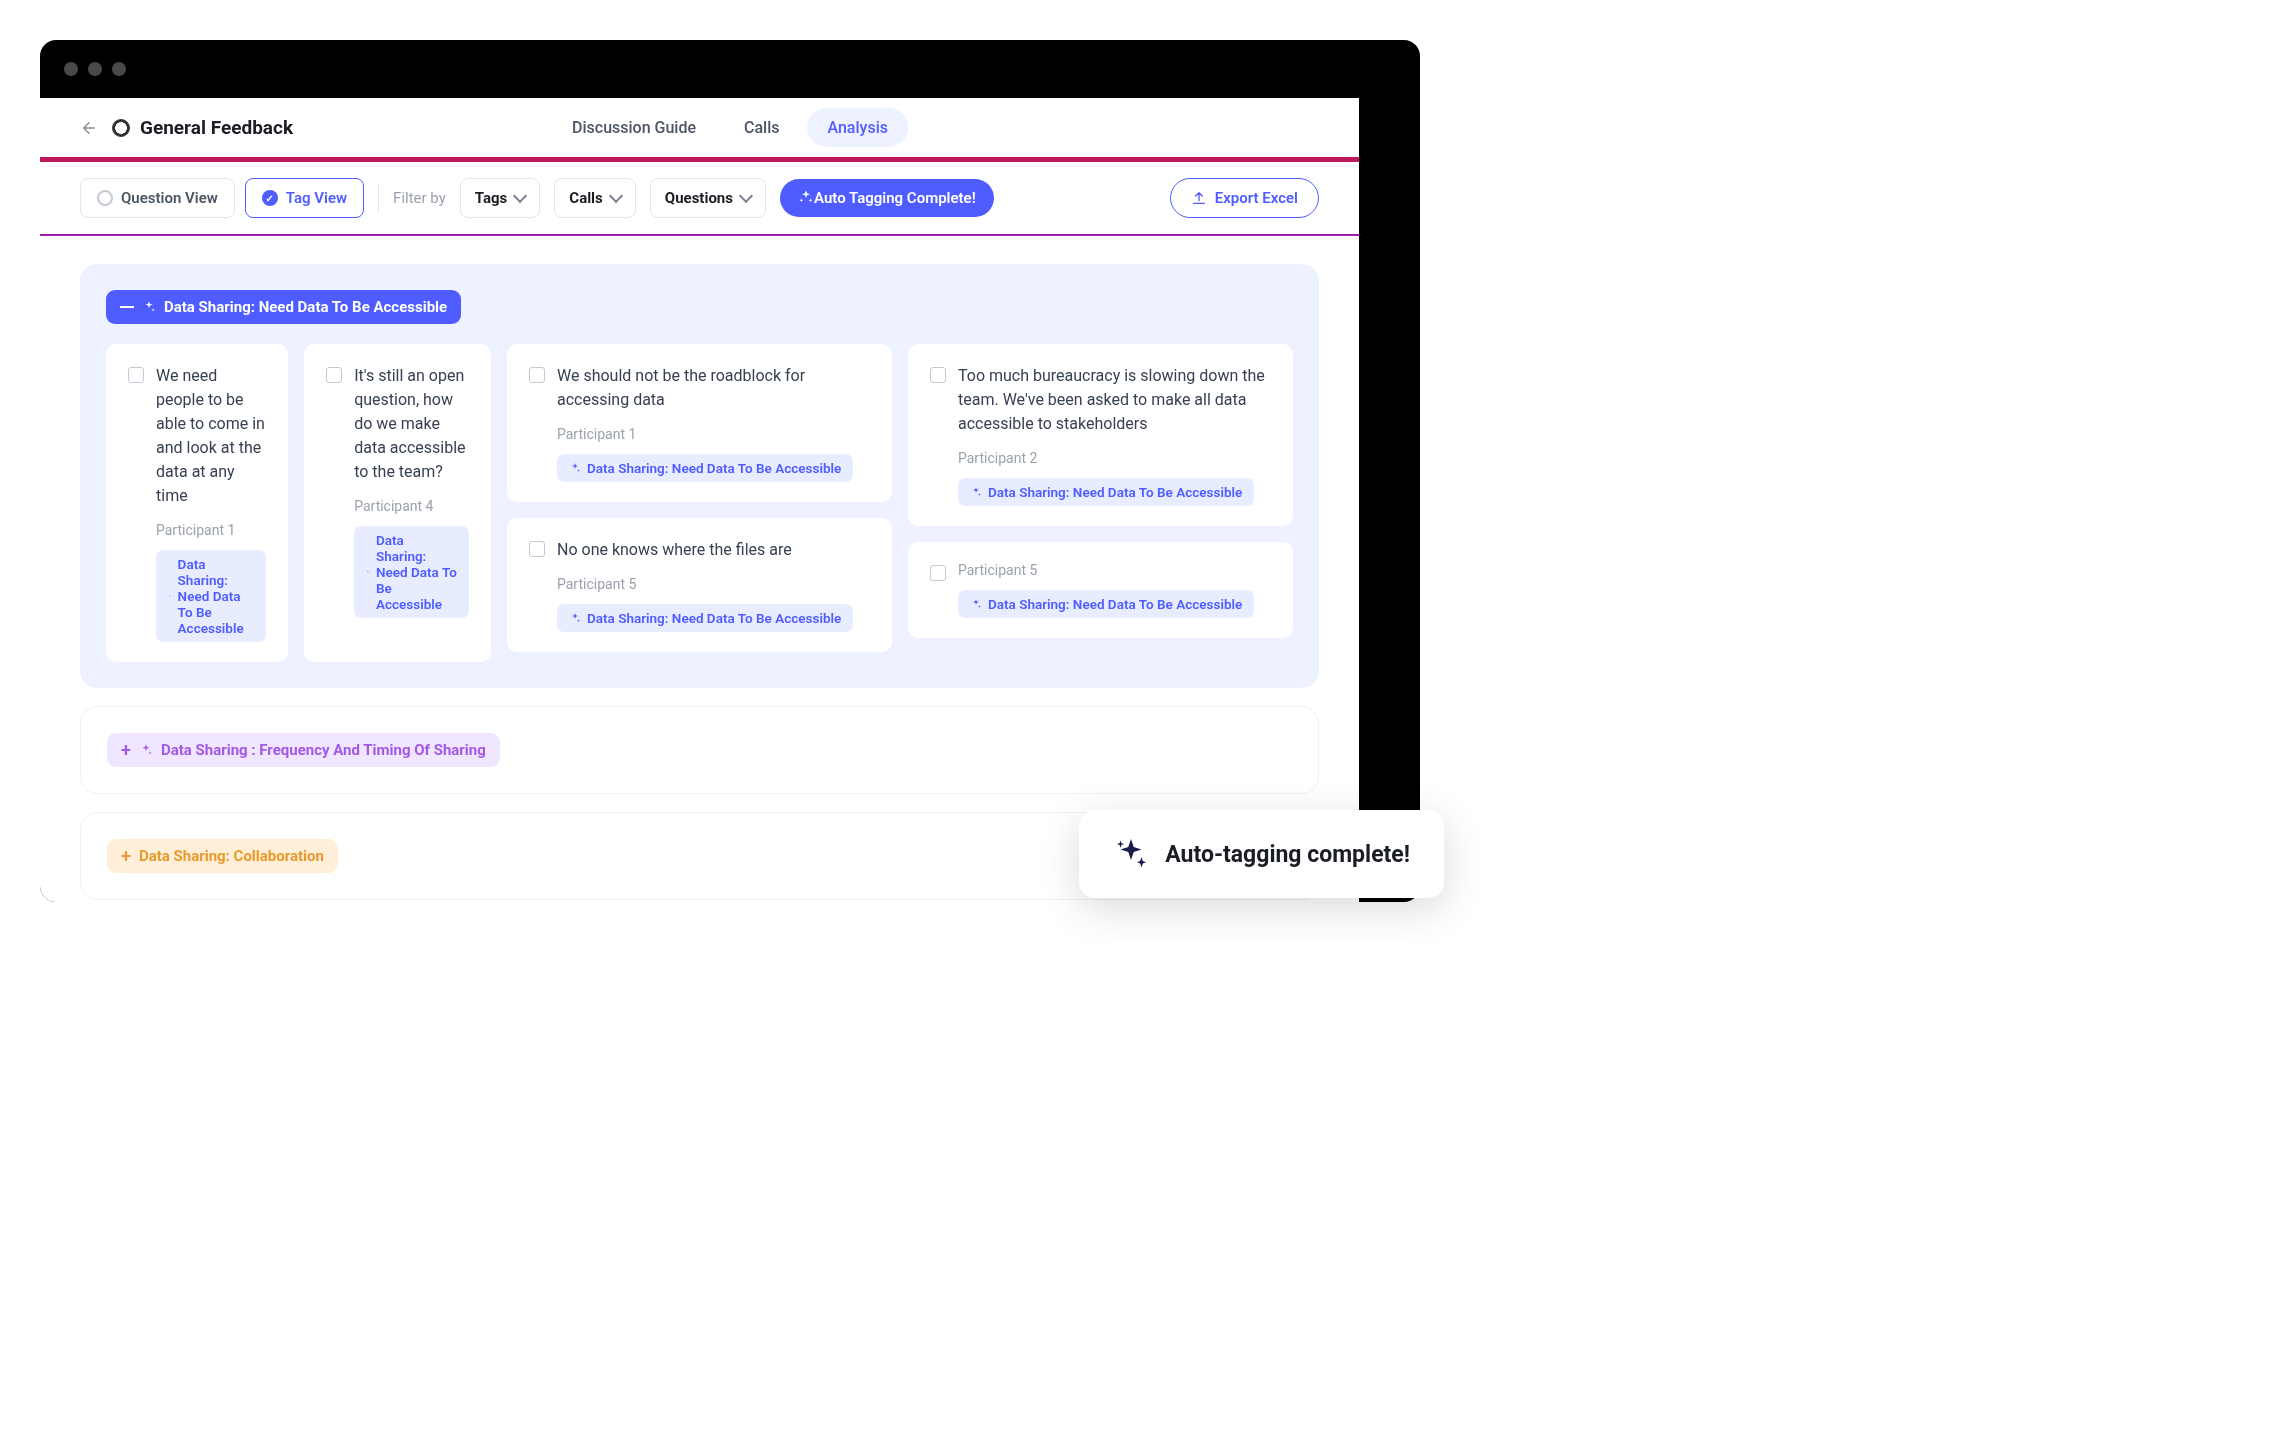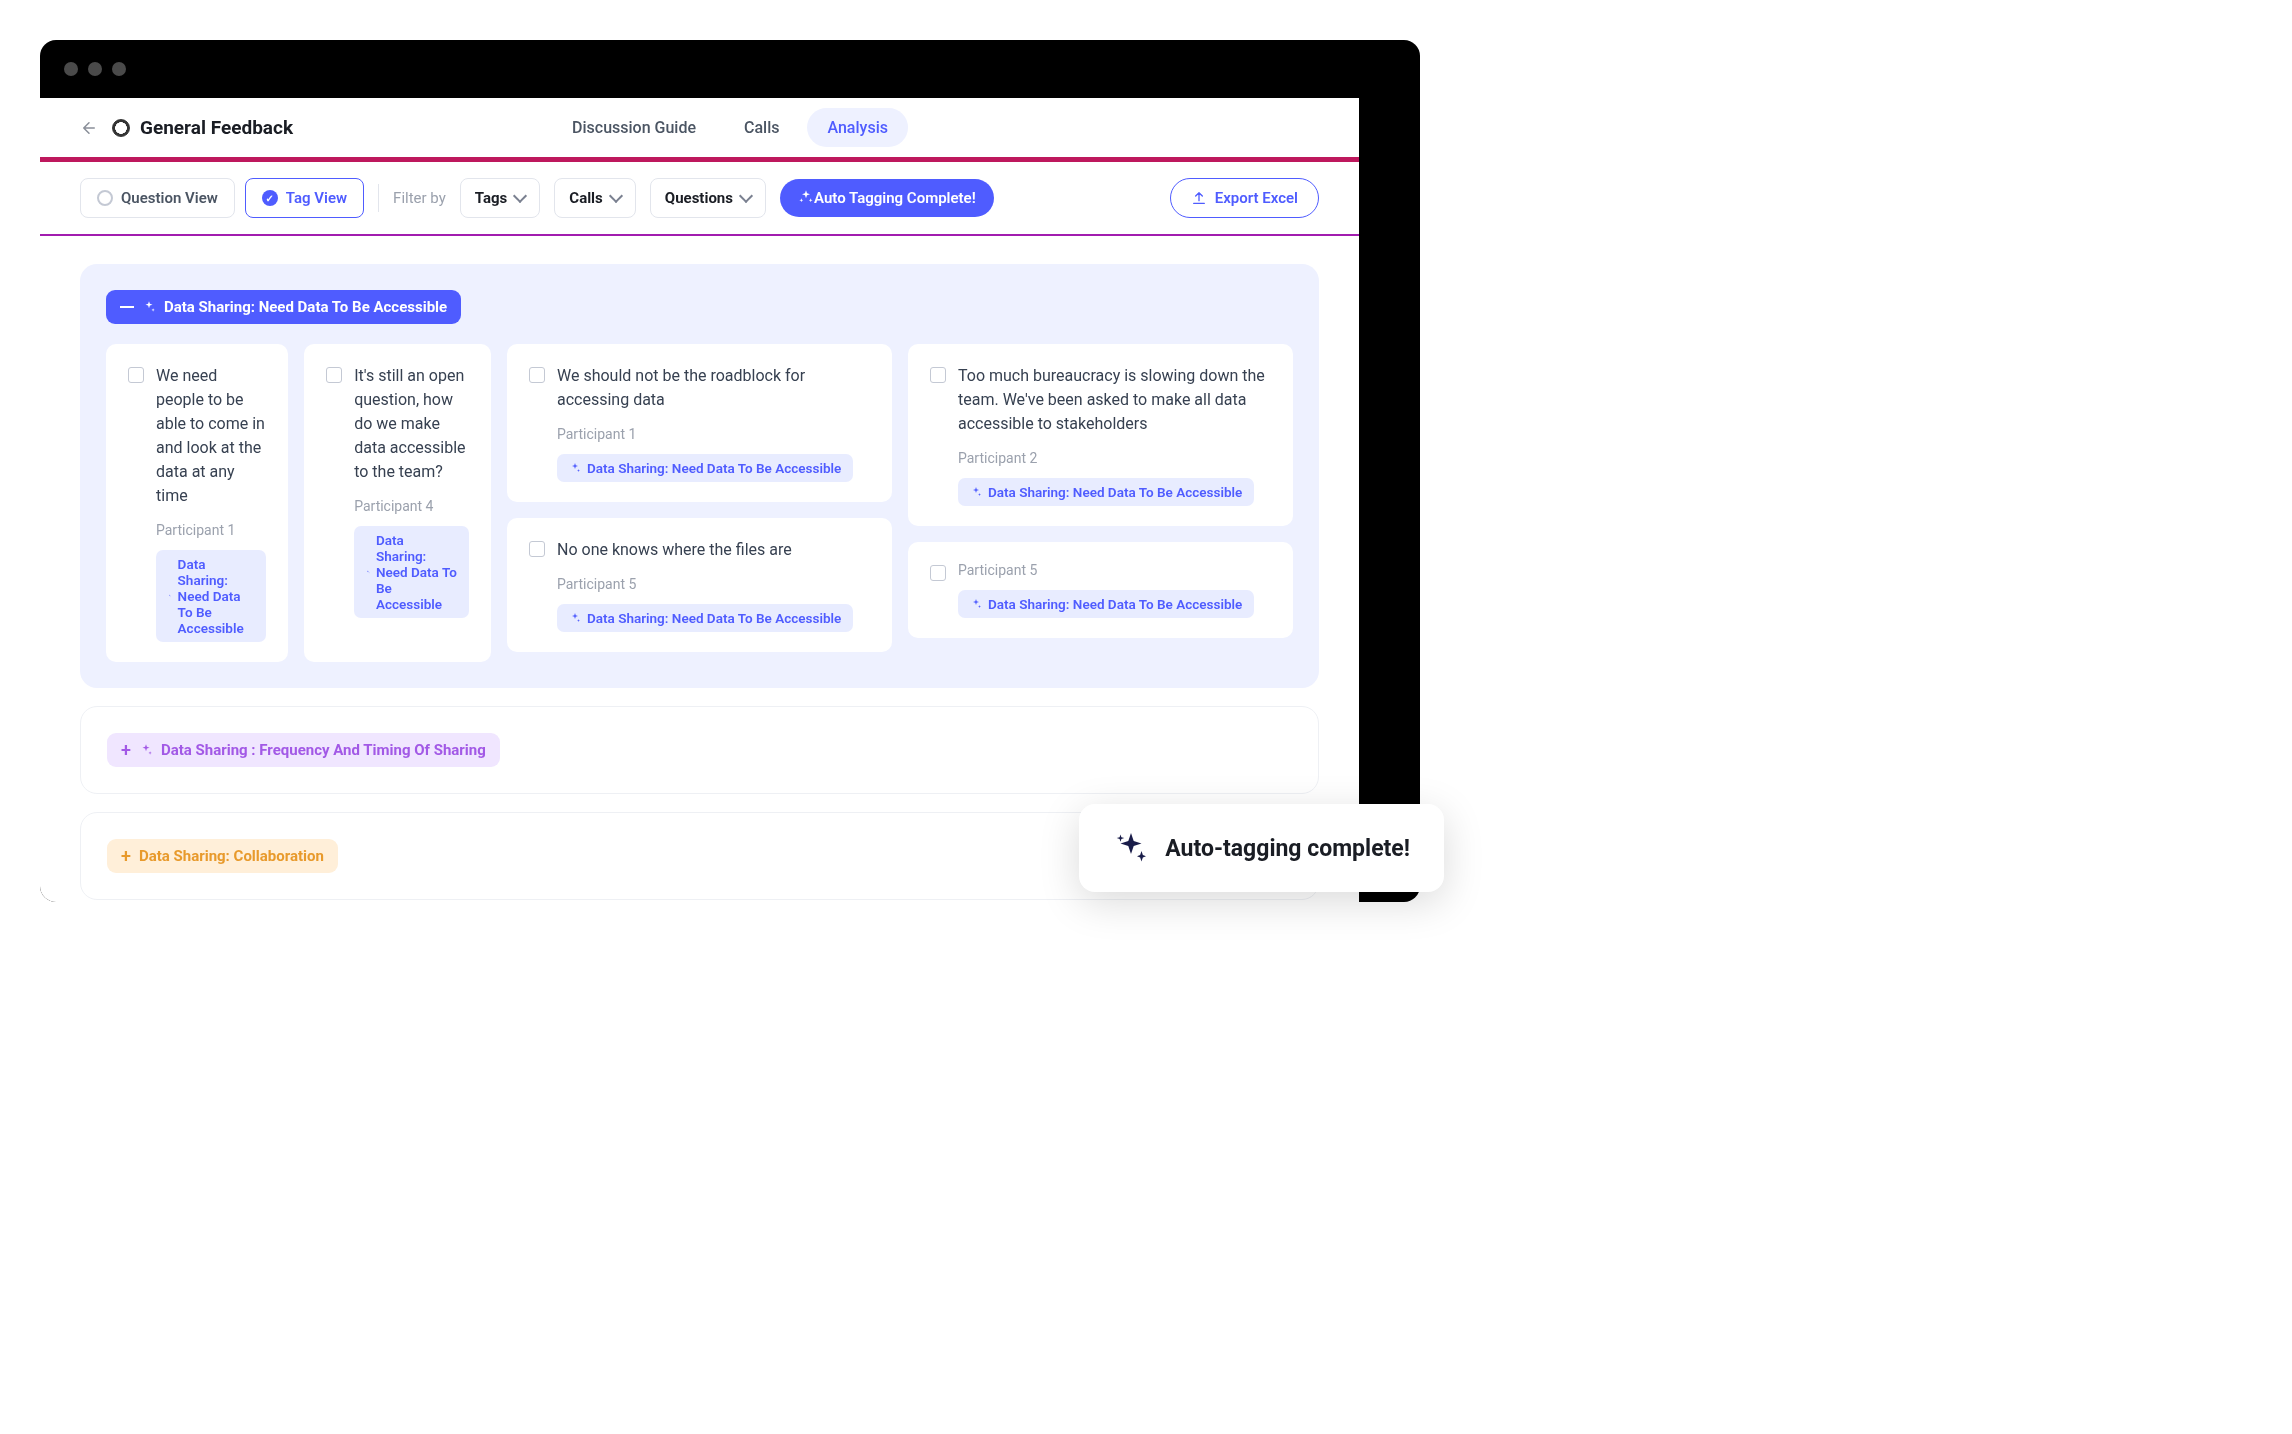--- a/index.html
+++ b/index.html
@@ -39,21 +39,21 @@
 .chip-orange{background:#ffefd9;color:#e89a2c}
 .minus{width:14px;height:2px;background:currentColor}
 .plus{font-size:18px;font-weight:600;line-height:1}
 .cards{display:grid;grid-template-columns:repeat(3,1fr);gap:16px;margin-top:20px}
 .card{background:#fff;border-radius:10px;padding:20px 22px;display:flex;gap:12px}
 .checkbox{width:16px;height:16px;border:1.5px solid #c4c9d4;border-radius:3px;flex-shrink:0;margin-top:3px}
 .card-body{flex:1}
 .quote{font-size:16px;color:#374151;line-height:1.5;margin-bottom:14px}
 .participant{font-size:14px;color:#9ba1ad;margin-bottom:12px}
 .tag-pill{display:inline-flex;align-items:center;gap:6px;padding:6px 12px;background:#e8ecff;color:#4f5cff;border-radius:7px;font-size:13.5px;font-weight:600}
-.toast{position:absolute;bottom:10px;right:16px;background:#fff;border-radius:16px;padding:26px 34px;box-shadow:0 10px 40px rgba(0,0,0,0.15);display:flex;align-items:center;gap:16px;z-index:10}
+.toast{position:absolute;bottom:4px;right:16px;background:#fff;border-radius:16px;padding:26px 34px;box-shadow:0 10px 40px rgba(0,0,0,0.15);display:flex;align-items:center;gap:16px;z-index:10}
 .toast-text{font-size:23px;font-weight:700;color:#1a1d24}
 .outer{position:relative;width:1420px}
 svg{display:block}
 </style>
 </head>
 <body>
 
 <div class="outer">
 <div class="frame">
   <div class="titlebar">

